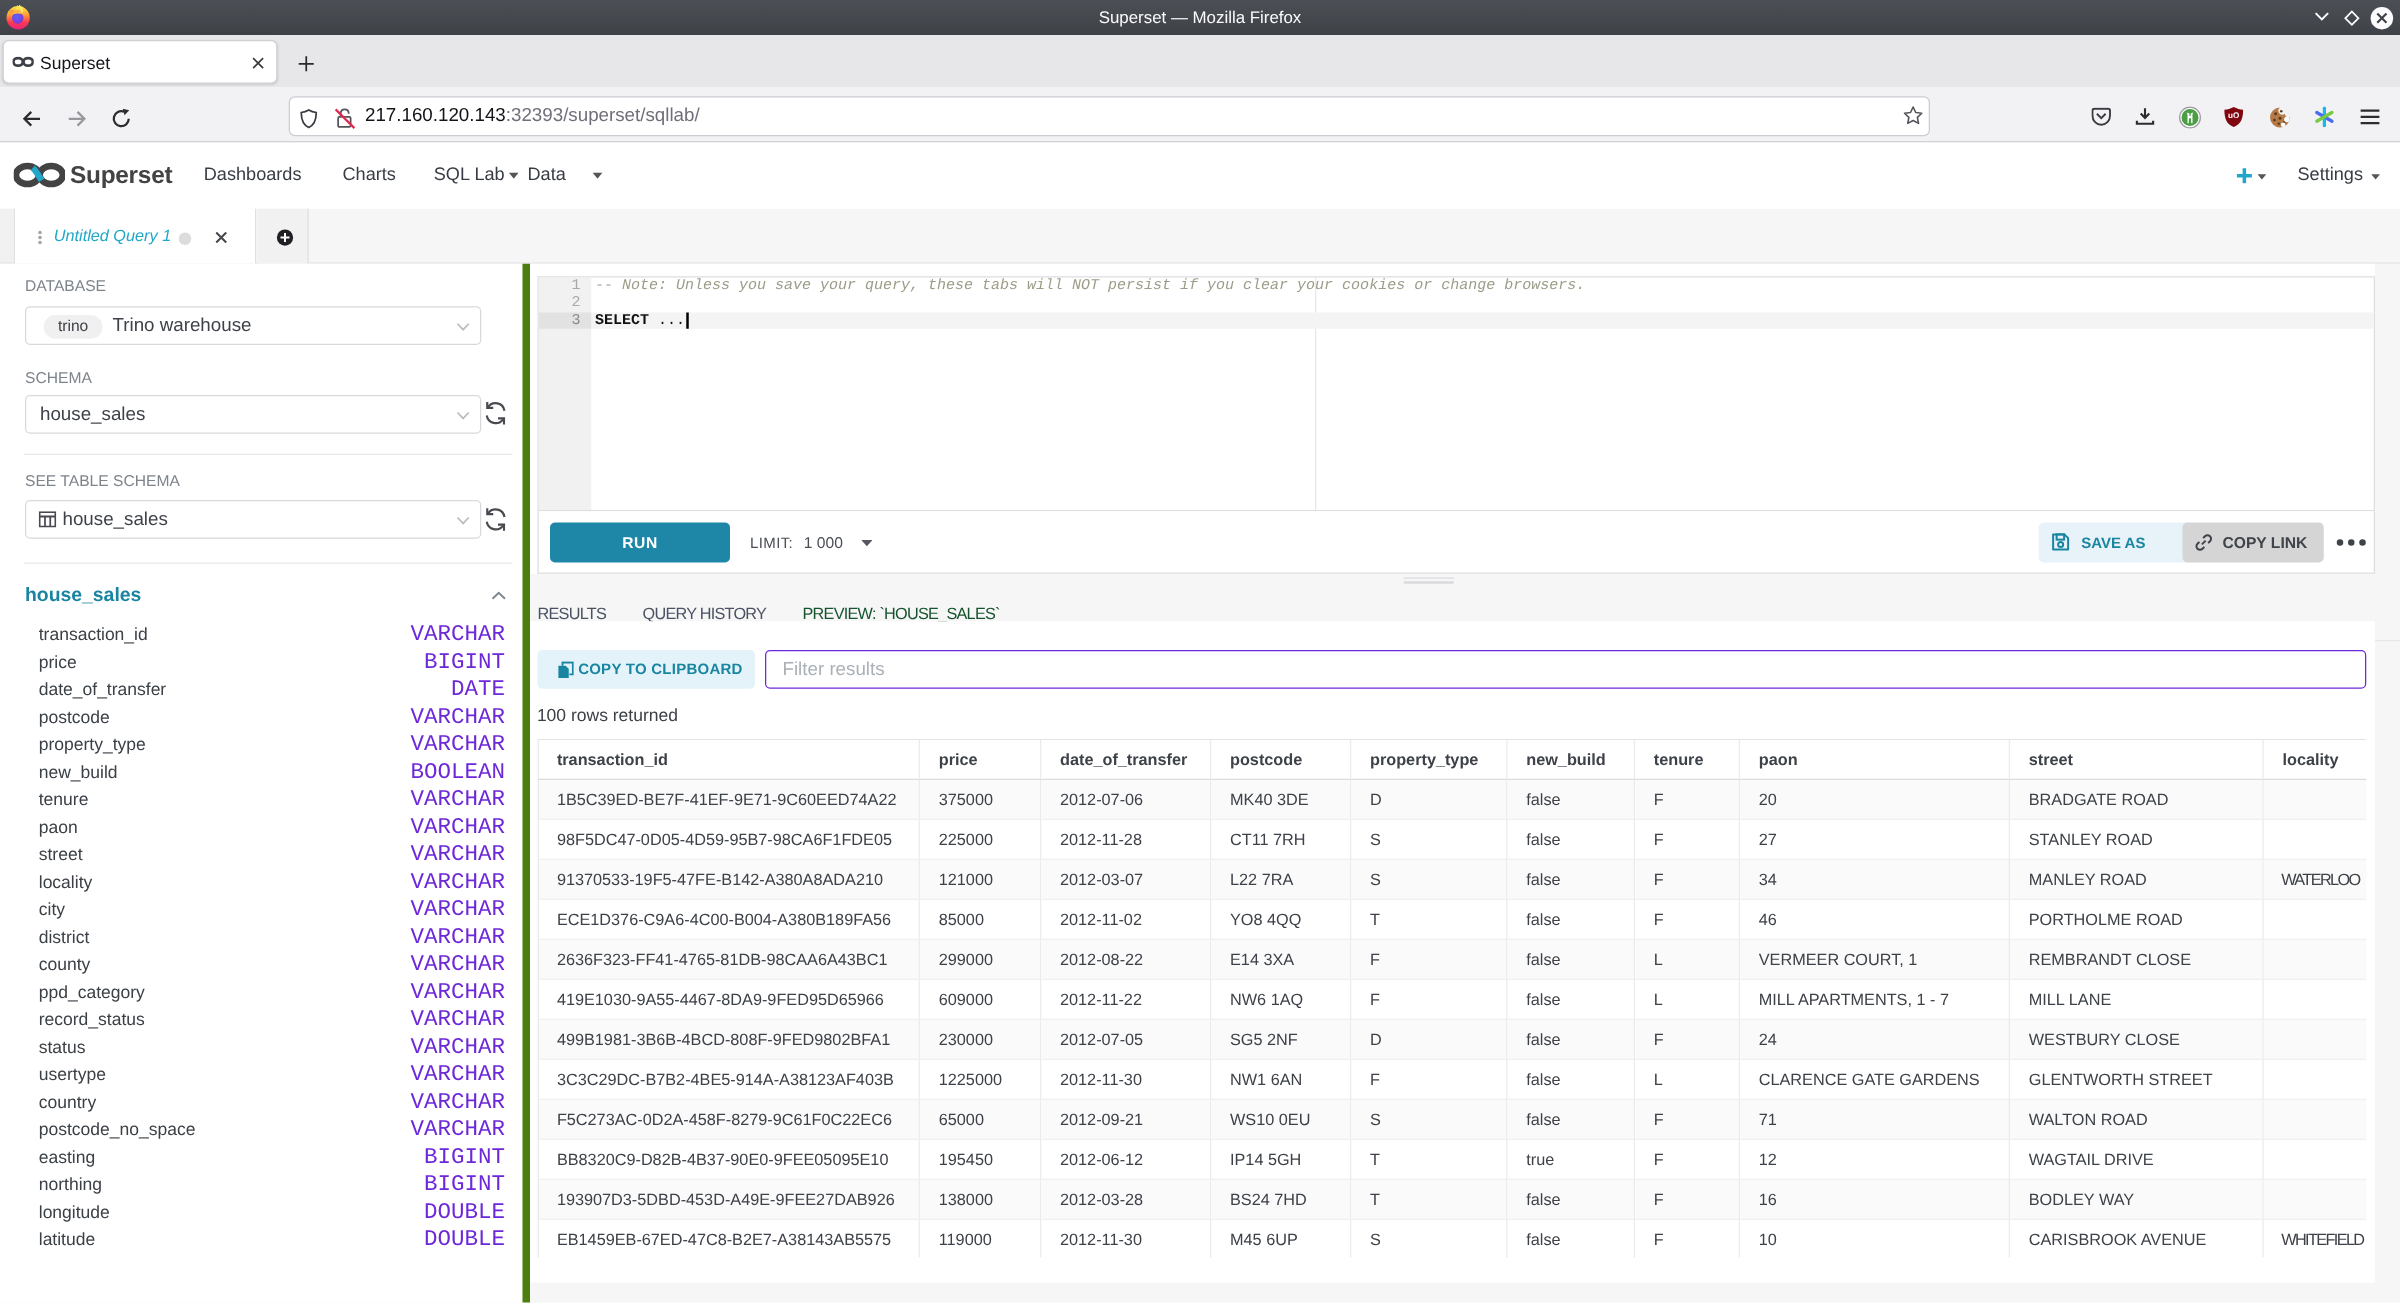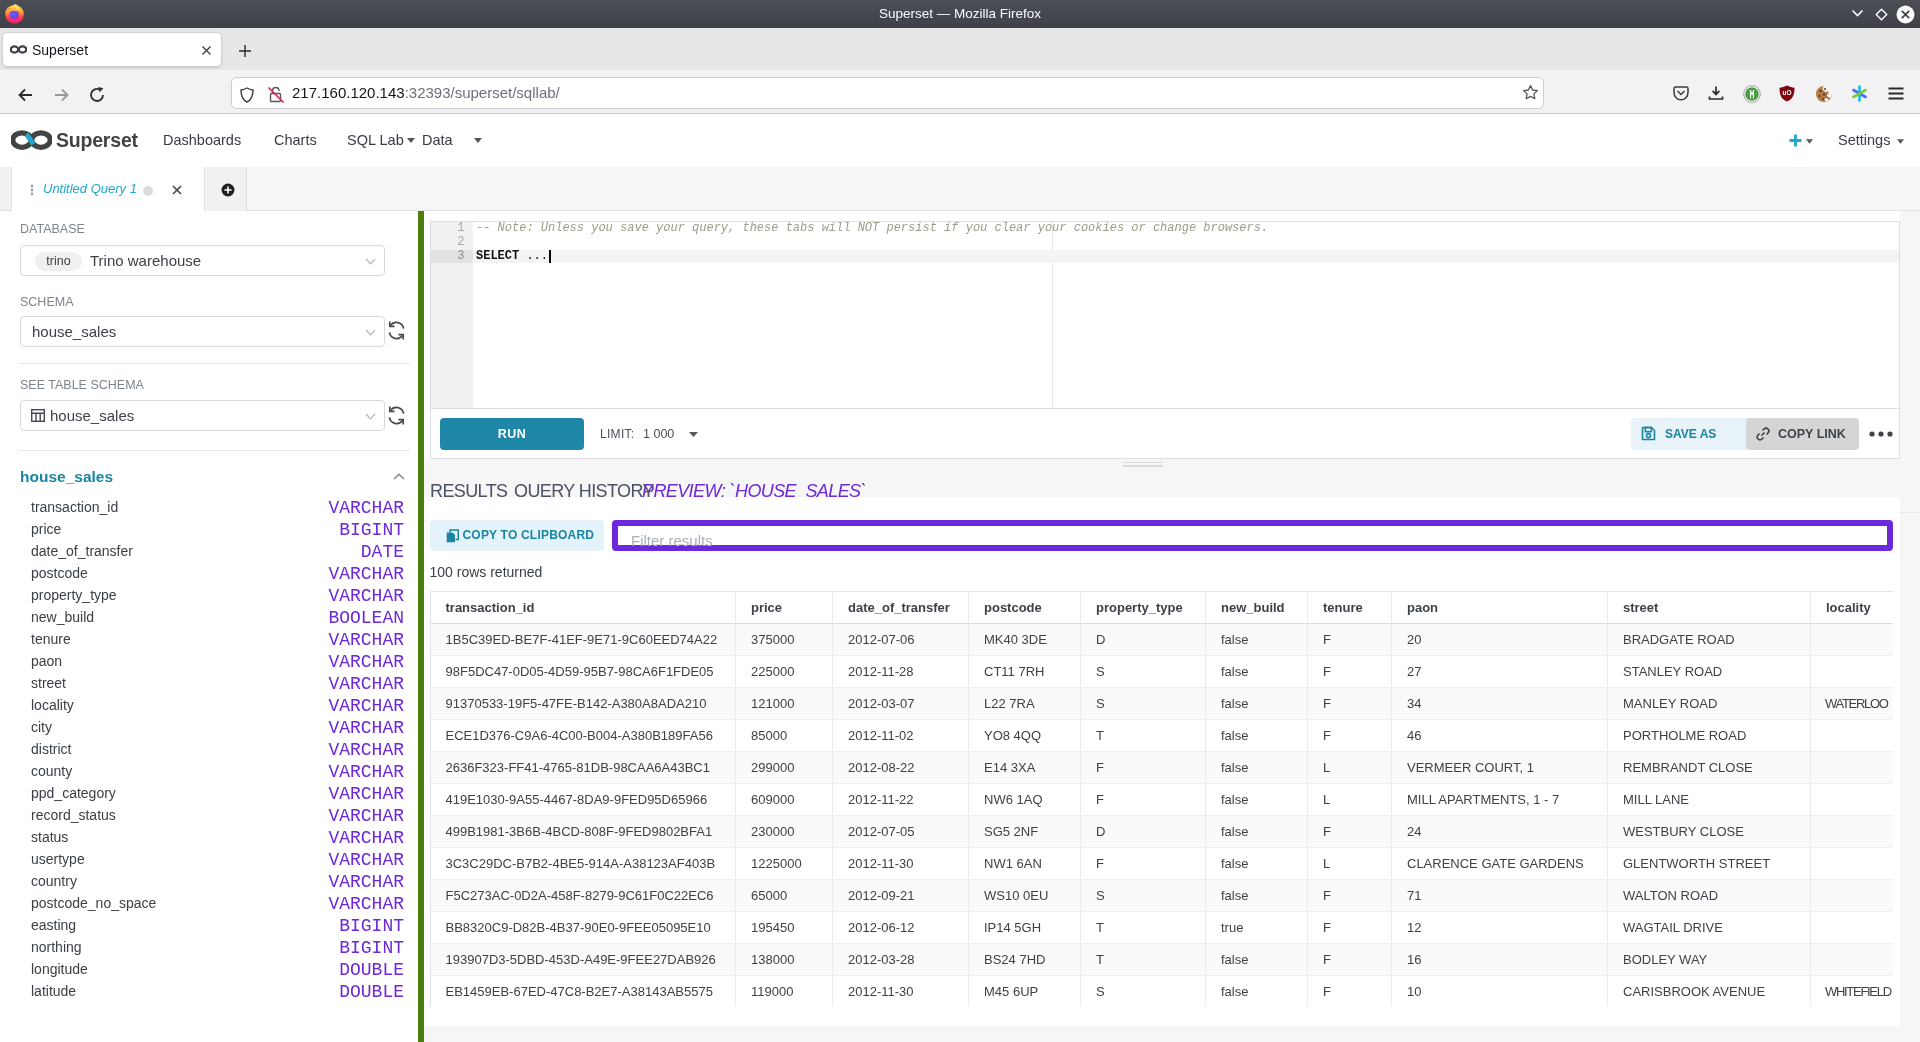--- a/index.html
+++ b/index.html
@@ -4,21 +4,21 @@
 <style>
 * { margin:0; padding:0; box-sizing:border-box; }
 html,body { width:1920px; height:1042px; overflow:hidden; font-family:"Liberation Sans", sans-serif; background:#fff; }
 .abs { position:absolute; }
 .lbl { font-size:12.5px; color:#7d848b; height:16px; line-height:16px; }
 .sel { background:#fff; border:1px solid #d9d9d9; border-radius:4px; }
 .crow { position:absolute; left:31px; width:373px; height:16px; line-height:16px; }
 .cn { font-size:14px; color:#3b4046; }
 .ct { position:absolute; right:0; top:1px; font-size:18px; color:#6d28d9;font-family:Liberation Mono, monospace; }
 .gnum { left:0; width:34px; height:13.8px; line-height:13.8px; text-align:right; font-size:12px; color:#a8a8a8; }
-.stab { top:24.5px; height:16px; line-height:16px; font-size:18px; letter-spacing:-0.6px; color:#4a5162; }
+.stab { top:24.5px; height:16px; line-height:16px; font-size:13px; letter-spacing:-0.6px; color:#4a5162; }
 #rt { border-collapse:separate; border-spacing:0; table-layout:fixed; width:1463.5px; font-size:13px; color:#3d4148; }
 #rt th, #rt td { overflow:hidden; white-space:nowrap; padding:0 0 0 15px; text-align:left; font-weight:normal; border-right:1px solid #ebebee; }
 #rt th { height:33px; font-weight:bold; border-top:1px solid #e4e4e8; border-bottom:1px solid #dcdce0; }
 #rt th:first-child, #rt td:first-child { border-left:1px solid #e4e4e8; }
 #rt td { height:32px; border-bottom:1px solid #f0f0f2; }
 #rt tr.od td { background:#fafafa; }
 #rt td:last-child { letter-spacing:-1.3px; padding-left:14px; }
 svg { display:block; }
 </style>
 </head>
@@ -313,33 +313,33 @@
           <circle cx="22" cy="4" r="2.6" fill="#3f434a"></circle>
         </svg>
     </div>
   </div>
 
   <div class="abs" id="southtabs" style="left:424px;top:247.5px;width:1476px;height:54.5px;">
     <div class="abs" style="left:699px;top:3px;width:40px;height:1.5px;background:#dadadd;"></div>
     <div class="abs" style="left:699px;top:6.5px;width:40px;height:1.5px;background:#dadadd;"></div>
     <div class="abs stab" style="left:6px;">RESULTS</div>
     <div class="abs stab" style="left:90px;">QUERY HISTORY</div>
-    <div class="abs stab" style="left:218px;color:#6d28d9;font-style:italic;">PREVIEW: `HOUSE_SALES`</div>
+    <div class="abs stab" style="left:218px;color:#14532d;">PREVIEW: `HOUSE_SALES`</div>
     <div class="abs" style="left:0;top:53.5px;width:1496px;height:1px;background:#e7e7ea;"></div>
     <div class="abs" style="left:218px;top:52px;width:155.5px;height:2.5px;background:#363c5e;"></div>
   </div>
   <div class="abs" id="southpanel" style="left:424px;top:286px;width:1476px;height:529px;background:#fff;">
     <div class="abs" style="left:5.5px;top:22.5px;width:174.5px;height:31.5px;background:#e4f3f9;border-radius:4px;">
       <svg class="abs" style="left:16px;top:9px" width="13" height="14" viewBox="0 0 13 14">
           <path d="M4 3.5 L4 1 L12.3 1 L12.3 10.5 L9.5 10.5" fill="none" stroke="#1985a0" stroke-width="1.5"></path>
           <path d="M0.7 3.5 L6.5 3.5 L9 6 L9 13.3 L0.7 13.3 Z" fill="#1985a0"></path>
         </svg>
       <span class="abs" style="left:33px;top:0;height:31.5px;line-height:31.5px;font-size:12px;font-weight:bold;color:#1985a0;letter-spacing:0.2px;">COPY TO CLIPBOARD</span>
     </div>
-    <div class="abs" style="left:188px;top:22.5px;width:1281px;height:31.5px;background:#fff;border:6px solid #6d28d9;border-radius:4px;line-height:29.5px;font-size:15px;color:#aab0b6;padding-left:13px;">Filter results</div>
+    <div class="abs" style="left:188px;top:22.5px;width:1281px;height:31.5px;background:#fff;border:1px solid #6d28d9;border-radius:4px;line-height:29.5px;font-size:15px;color:#aab0b6;padding-left:13px;">Filter results</div>
     <div class="abs" style="left:5.5px;top:66.5px;height:16px;line-height:16px;font-size:14px;color:#3b4046;">100 rows returned</div>
     <div class="abs" id="grid" style="left:5.5px;top:94px;width:1463.5px;height:415px;overflow:hidden;">
         <table id="rt">
           <colgroup>
             <col style="width:306.5px">
             <col style="width:97px">
             <col style="width:136px">
             <col style="width:112px">
             <col style="width:125px">
             <col style="width:102px">

